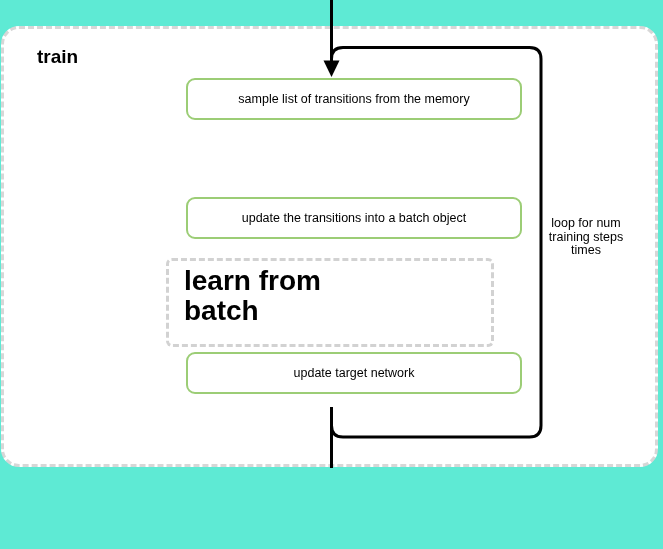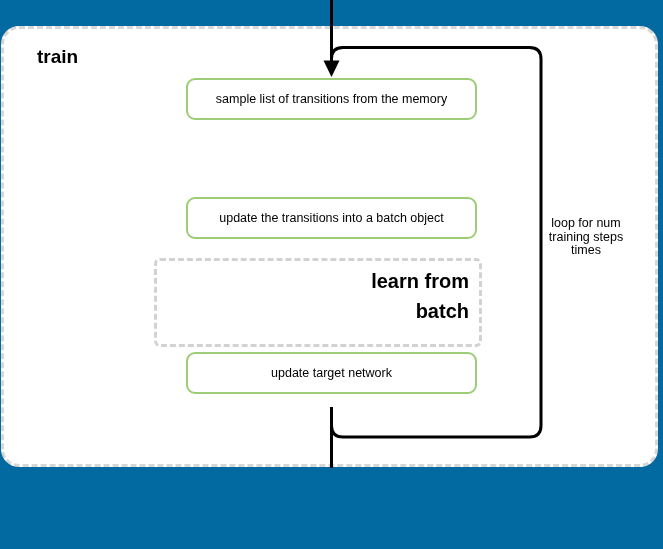--- a/index.html
+++ b/index.html
@@ -5,21 +5,21 @@
   html, body {
     margin: 0;
     padding: 0;
     background: #000000;
     font-family: "Liberation Sans", sans-serif;
   }
   .canvas {
     position: relative;
     width: 663px;
     height: 549px;
-    background: #0369a1;
+    background: #5eead4;
     overflow: hidden;
   }
   .partition {
     position: absolute;
     left: 1px;
     top: 26px;
     width: 657px;
     height: 441px;
     box-sizing: border-box;
     background: #ffffff;
@@ -38,56 +38,55 @@
   svg.connector-layer {
     position: absolute;
     left: 0;
     top: 0;
     z-index: 2;
     pointer-events: none;
   }
   .activity {
     position: absolute;
     left: 186px;
-    width: 291px;
+    width: 336px;
     height: 42px;
     box-sizing: border-box;
     background: #ffffff;
     border: 2.5px solid #9ccd76;
     border-radius: 9px;
     display: flex;
     align-items: center;
     justify-content: center;
     text-align: center;
     font-size: 12.5px;
     color: #000000;
     z-index: 3;
   }
   .activity-sample  { top: 78px;  }
   .activity-filter  { top: 138px; }
   .activity-convert { top: 197px; }
   .activity-update  { top: 352px; }
   .learn-box {
     position: absolute;
-    left: 154px;
+    left: 166px;
     top: 258px;
     width: 328px;
     height: 89px;
     box-sizing: border-box;
     background: #ffffff;
     border: 3px dashed #d2d2d2;
     border-radius: 6px;
     padding: 5px 10px 0 15px;
-    font-size: 20px;
+    font-size: 28px;
     font-weight: bold;
     line-height: 30px;
     color: #000000;
     white-space: pre-line;
     z-index: 3;
-    text-align: right;
   }
   .loop-label {
     position: absolute;
     left: 538px;
     top: 217px;
     width: 96px;
     text-align: center;
     font-size: 12.5px;
     font-weight: normal;
     line-height: 13.5px;

